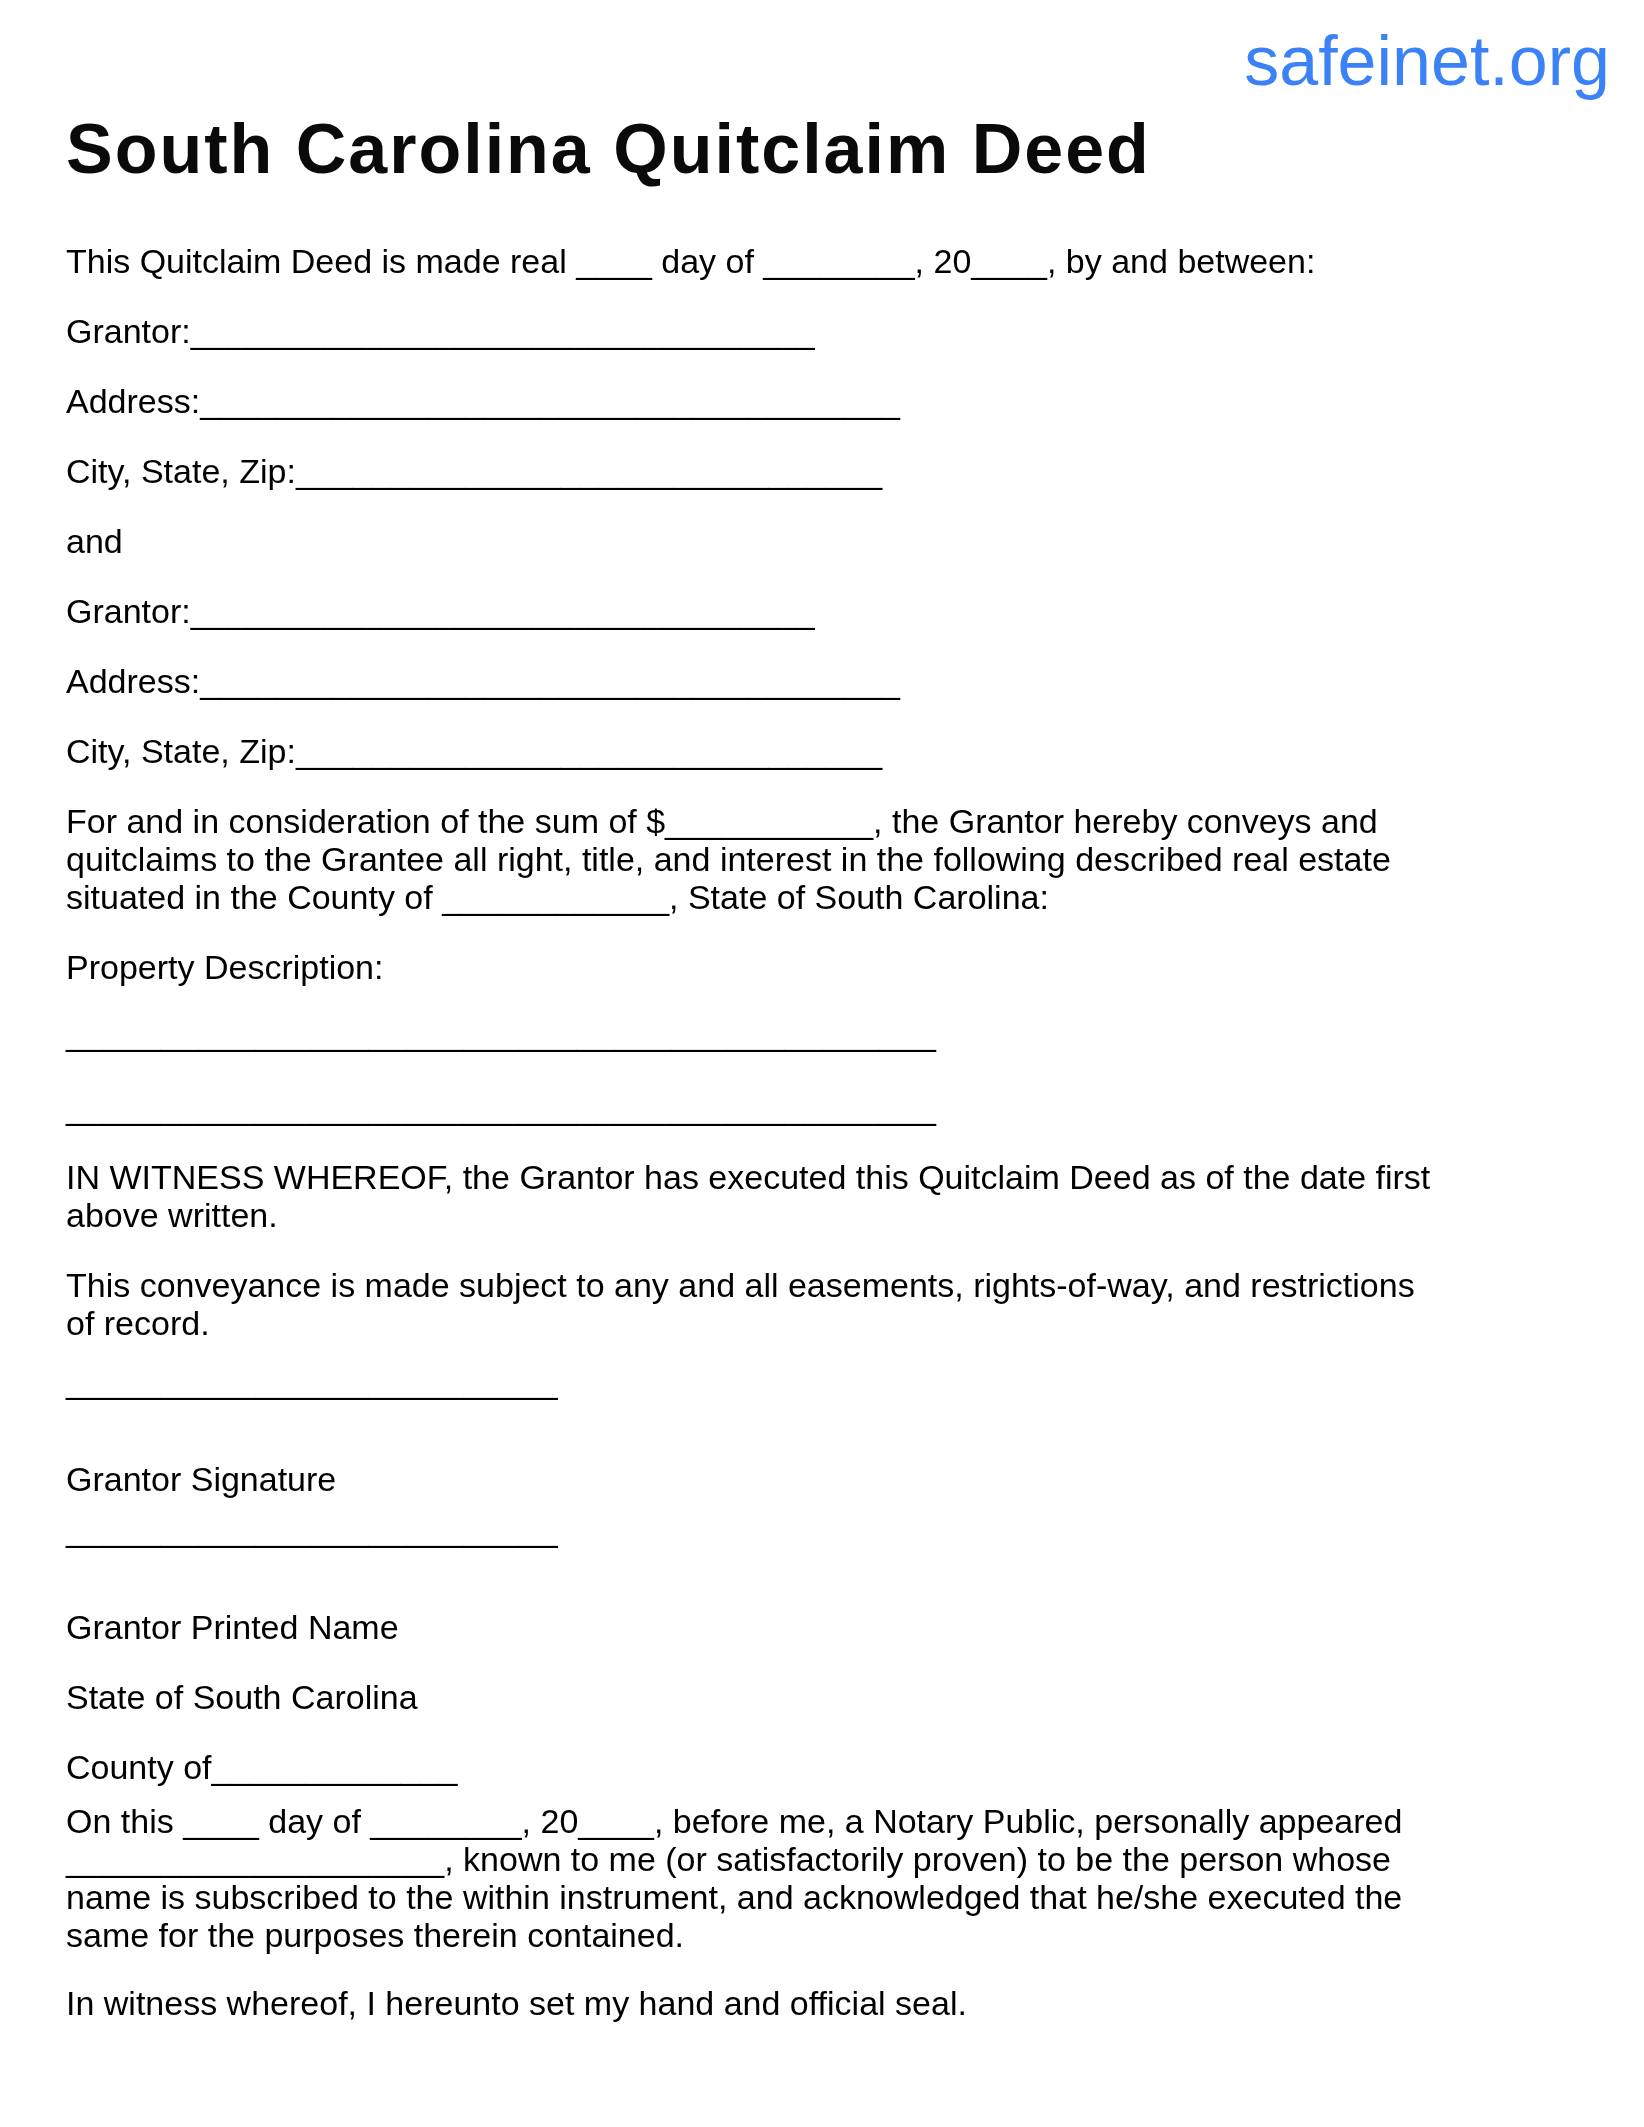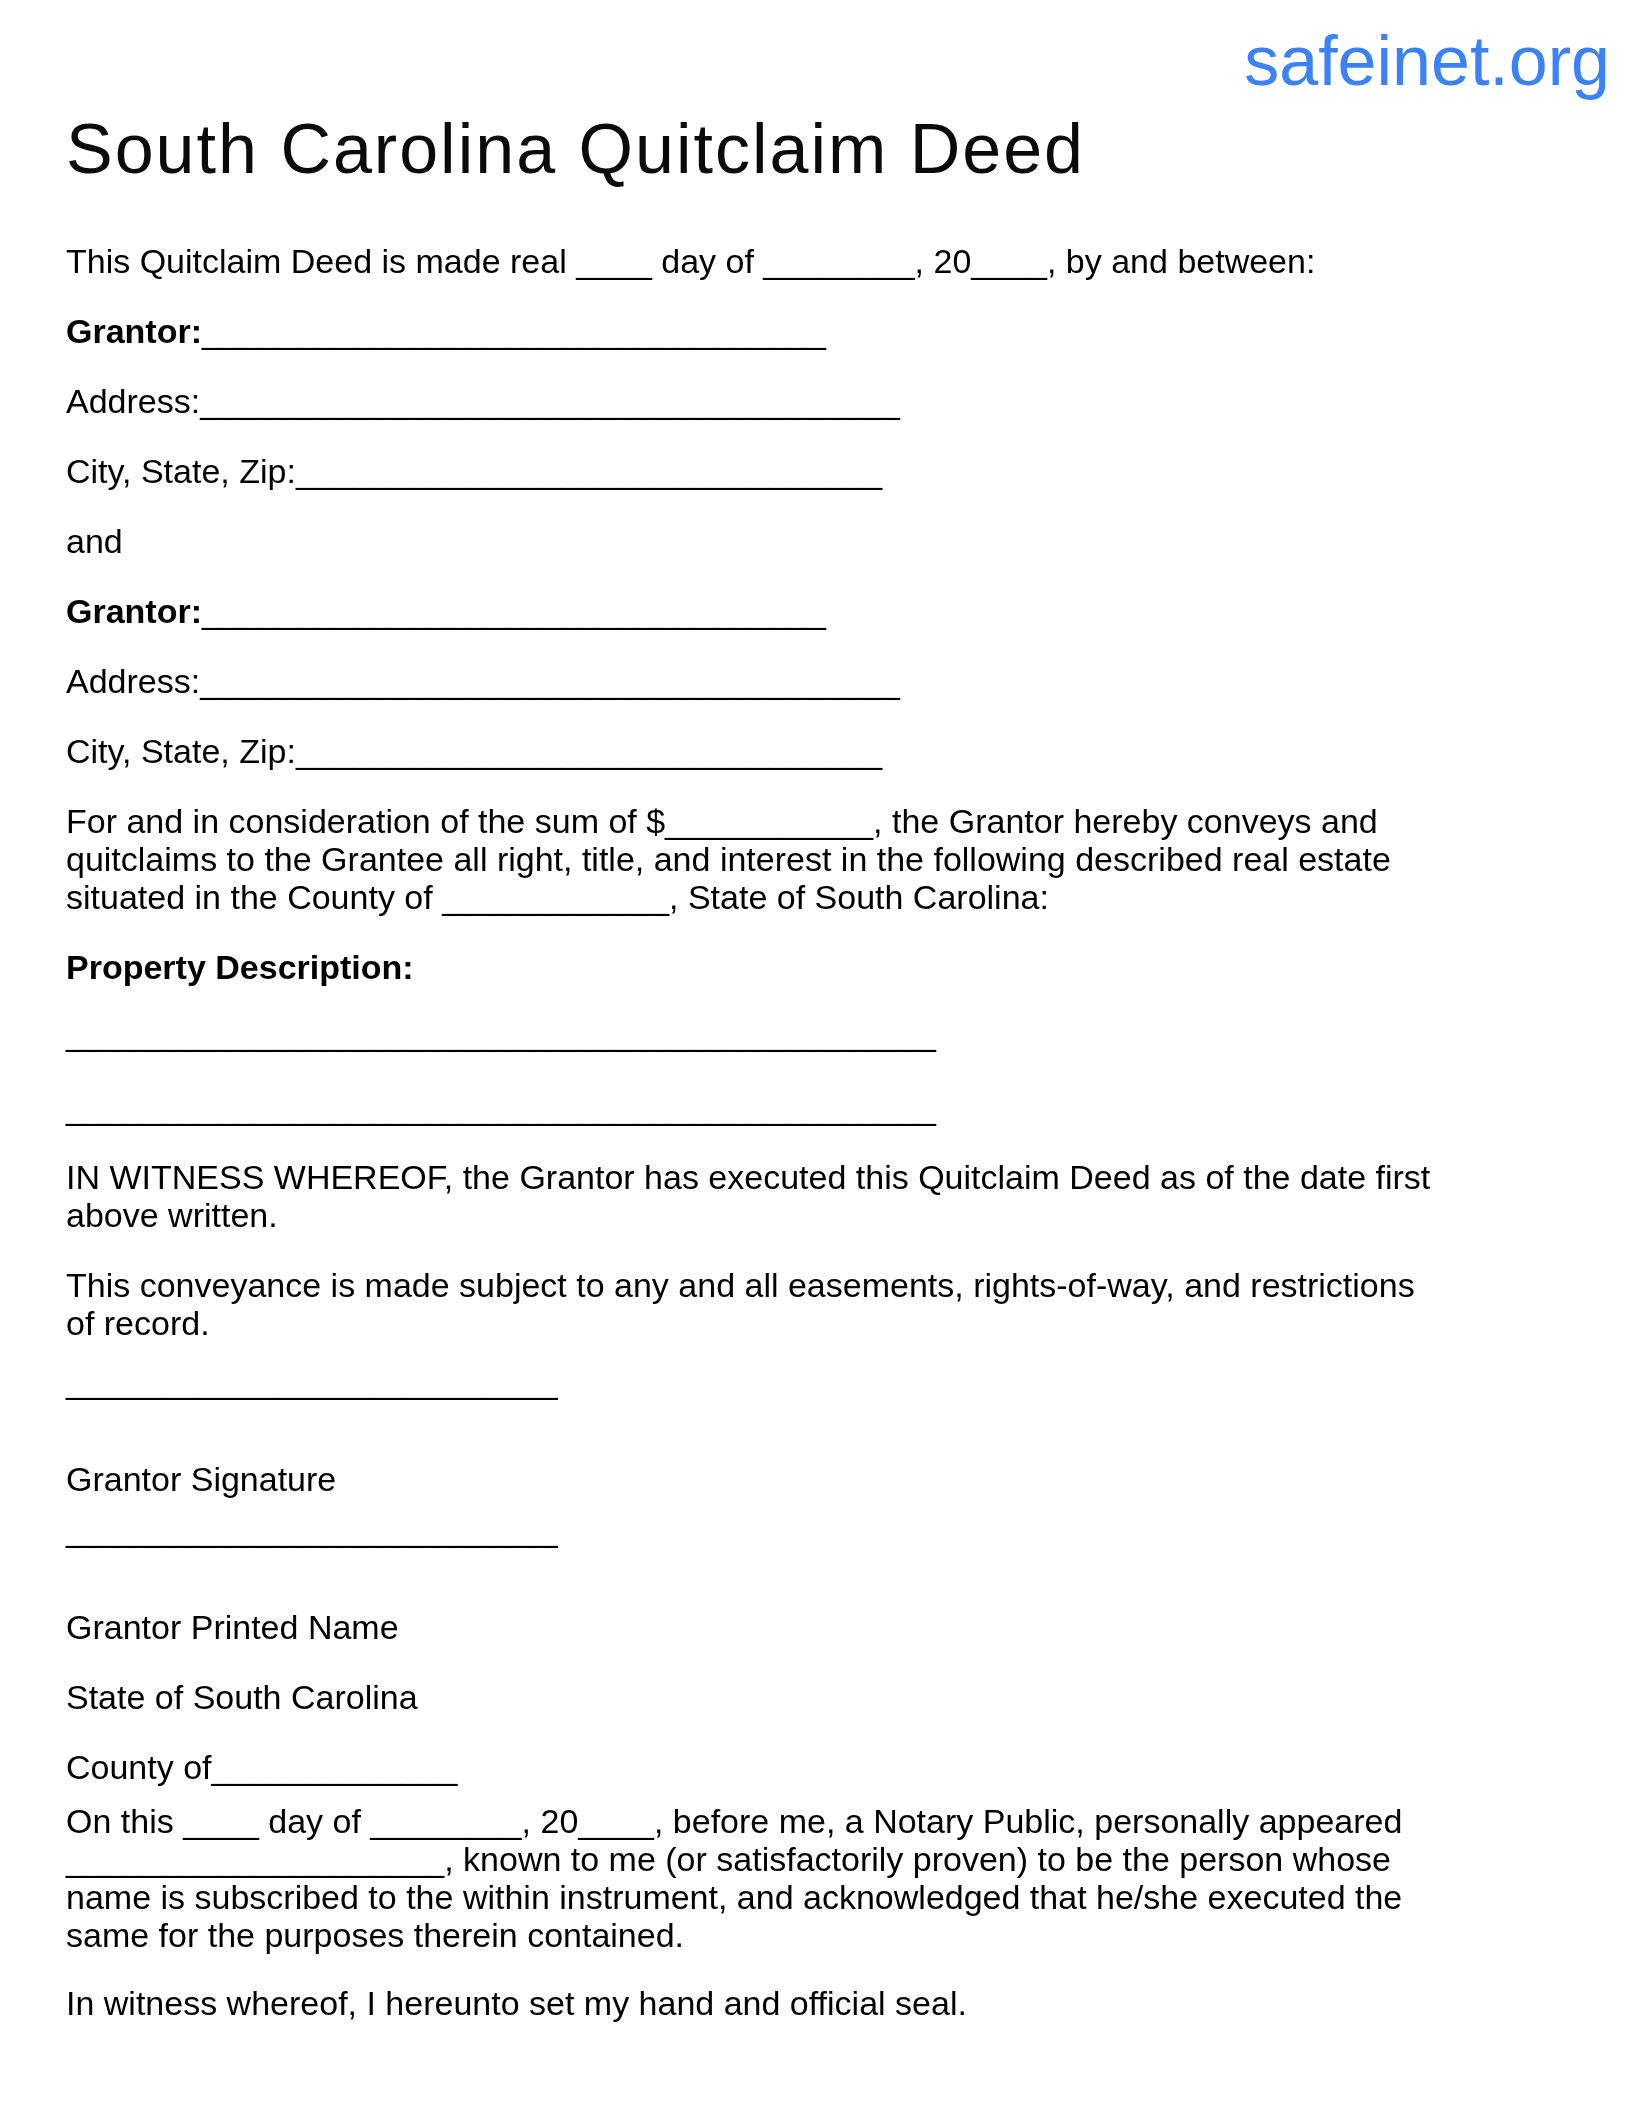--- a/index.html
+++ b/index.html
@@ -9,28 +9,28 @@
     color:#000;
   }
   .page{position:relative;width:100%;height:100%;box-sizing:border-box;padding:0 60px 0 66px;}
   .watermark{
     position:absolute;top:26px;right:34px;
     font-family:Liberation Sans, sans-serif;
     font-size:70px;line-height:1;font-weight:400;color:#3b82f6;
   }
   .title{
     margin:0;padding-top:112px;
-    font-size:70px;line-height:74px;font-weight:400;letter-spacing:2px;color:#0a0a0a;
+    font-size:70px;line-height:74px;font-weight:700;letter-spacing:2px;color:#0a0a0a;
   }
   p{
     margin:32px 0 0 0;
     font-size:34px;line-height:38px;
     white-space:pre-line;
   }
-  .bold{font-weight:700;}
+  .bold{font-weight:400;}
   .blank{white-space:pre;}
   .gap{}
   .mt56{margin-top:56px;}
   .mt28{margin-top:28px;}
   .mt36{margin-top:36px;}
   .mt20{margin-top:20px;}
   .mt48{margin-top:60px;}
   .mt12{margin-top:12px;}
   .mt34{margin-top:16px;}
   .mt30{margin-top:30px;}

